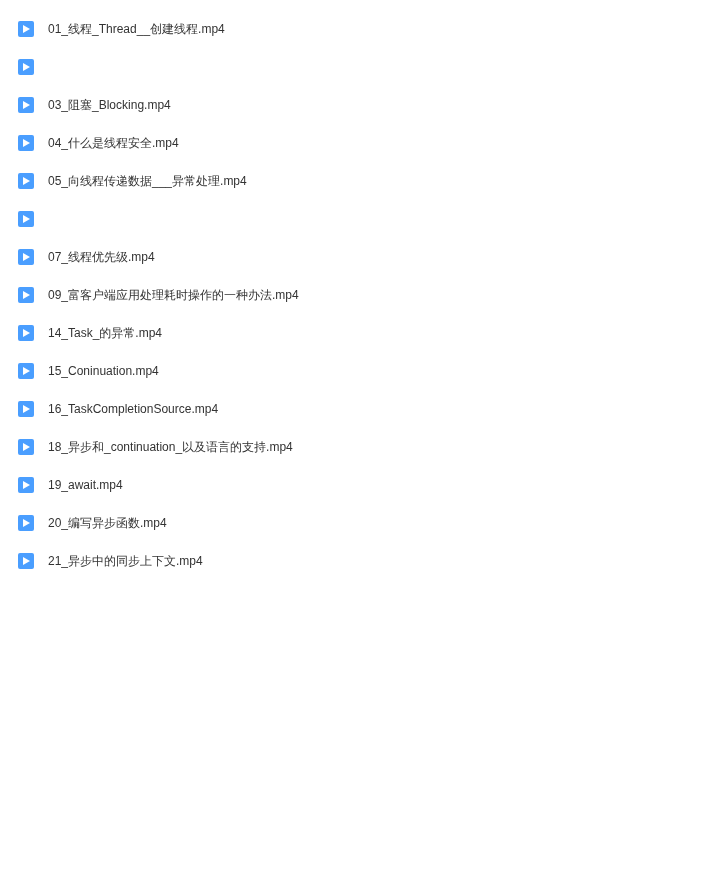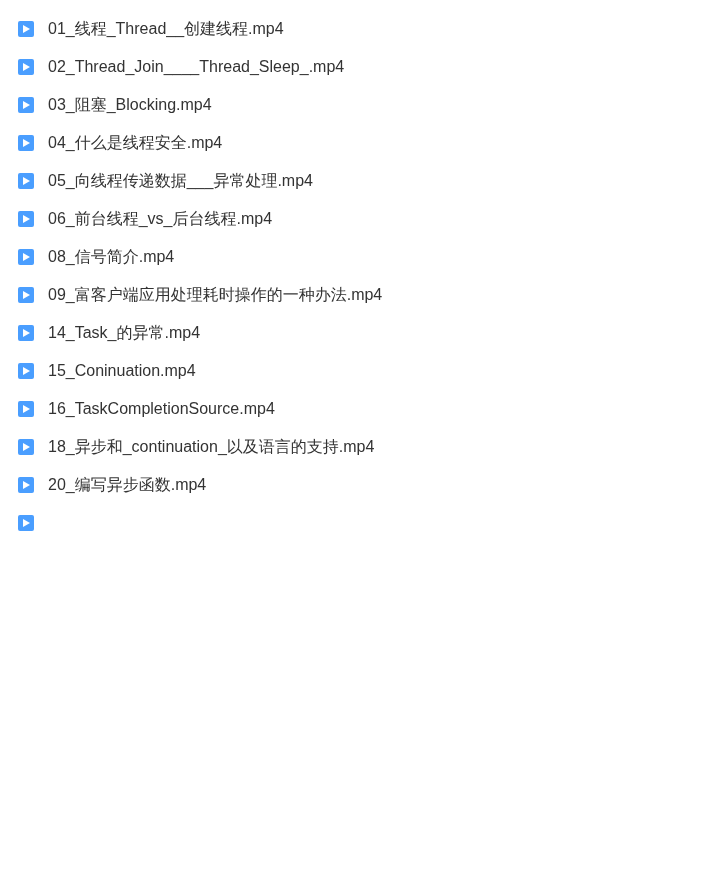--- a/index.html
+++ b/index.html
@@ -33,21 +33,21 @@
       justify-content: center;
       flex-shrink: 0;
       margin-right: 14px;
     }
     .file-icon svg {
       width: 7px;
       height: 8px;
       fill: #ffffff;
     }
     .file-name {
-      font-size: 16px;
+      font-size: 12px;
       color: #333333;
       white-space: nowrap;
       overflow: hidden;
       text-overflow: ellipsis;
     }
   </style>
 </head>
 <body>
 
 <div class="file-list">
@@ -58,21 +58,20 @@
         </svg>
       </div>
       <span class="file-name">01_线程_Thread__创建线程.mp4</span>
     </div>
     <div class="file-item">
       <div class="file-icon">
         <svg viewBox="0 0 7 8">
           <path d="M0 0 L7 4 L0 8 Z"></path>
         </svg>
       </div>
-      <span class="file-name">02_Thread_Join____Thread_Sleep_.mp4</span>
     </div>
     <div class="file-item">
       <div class="file-icon">
         <svg viewBox="0 0 7 8">
           <path d="M0 0 L7 4 L0 8 Z"></path>
         </svg>
       </div>
       <span class="file-name">03_阻塞_Blocking.mp4</span>
     </div>
     <div class="file-item">
@@ -90,29 +89,28 @@
         </svg>
       </div>
       <span class="file-name">05_向线程传递数据___异常处理.mp4</span>
     </div>
     <div class="file-item">
       <div class="file-icon">
         <svg viewBox="0 0 7 8">
           <path d="M0 0 L7 4 L0 8 Z"></path>
         </svg>
       </div>
-      <span class="file-name">06_前台线程_vs_后台线程.mp4</span>
     </div>
     <div class="file-item">
       <div class="file-icon">
         <svg viewBox="0 0 7 8">
           <path d="M0 0 L7 4 L0 8 Z"></path>
         </svg>
       </div>
-      <span class="file-name">08_信号简介.mp4</span>
+      <span class="file-name">07_线程优先级.mp4</span>
     </div>
     <div class="file-item">
       <div class="file-icon">
         <svg viewBox="0 0 7 8">
           <path d="M0 0 L7 4 L0 8 Z"></path>
         </svg>
       </div>
       <span class="file-name">09_富客户端应用处理耗时操作的一种办法.mp4</span>
     </div>
     <div class="file-item">
@@ -146,22 +144,31 @@
         </svg>
       </div>
       <span class="file-name">18_异步和_continuation_以及语言的支持.mp4</span>
     </div>
     <div class="file-item">
       <div class="file-icon">
         <svg viewBox="0 0 7 8">
           <path d="M0 0 L7 4 L0 8 Z"></path>
         </svg>
       </div>
+      <span class="file-name">19_await.mp4</span>
+    </div>
+    <div class="file-item">
+      <div class="file-icon">
+        <svg viewBox="0 0 7 8">
+          <path d="M0 0 L7 4 L0 8 Z"></path>
+        </svg>
+      </div>
       <span class="file-name">20_编写异步函数.mp4</span>
     </div>
     <div class="file-item">
       <div class="file-icon">
         <svg viewBox="0 0 7 8">
           <path d="M0 0 L7 4 L0 8 Z"></path>
         </svg>
       </div>
+      <span class="file-name">21_异步中的同步上下文.mp4</span>
     </div>
   </div>
 
 </body></html>

